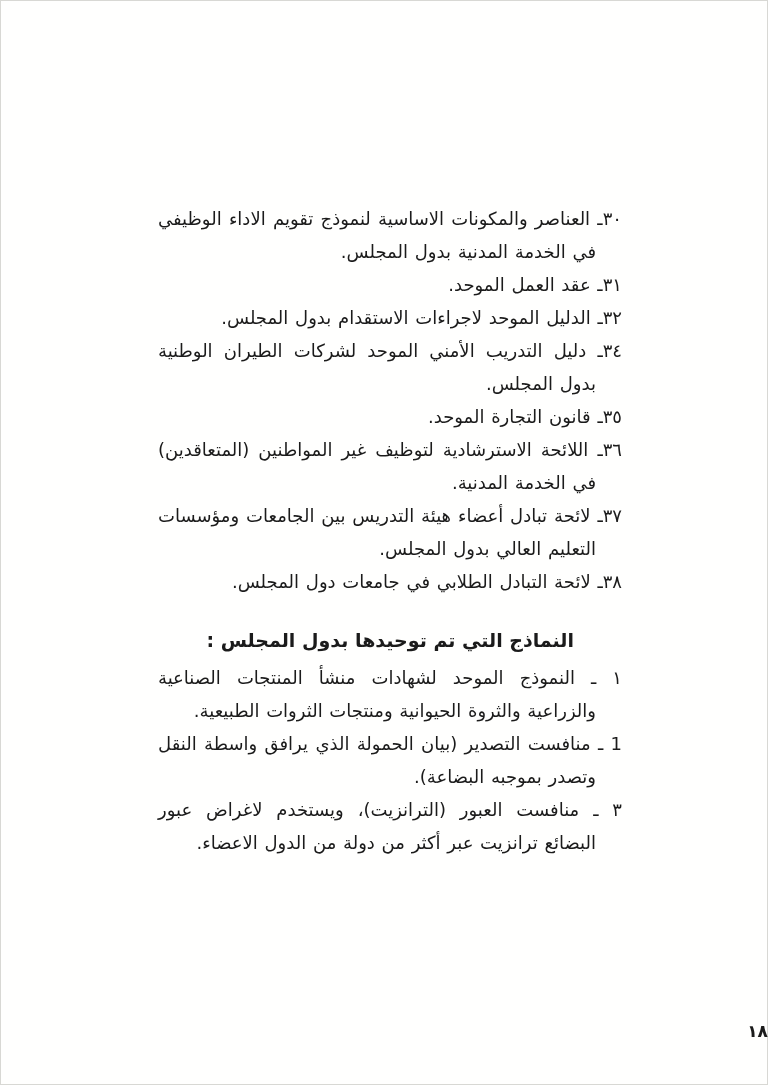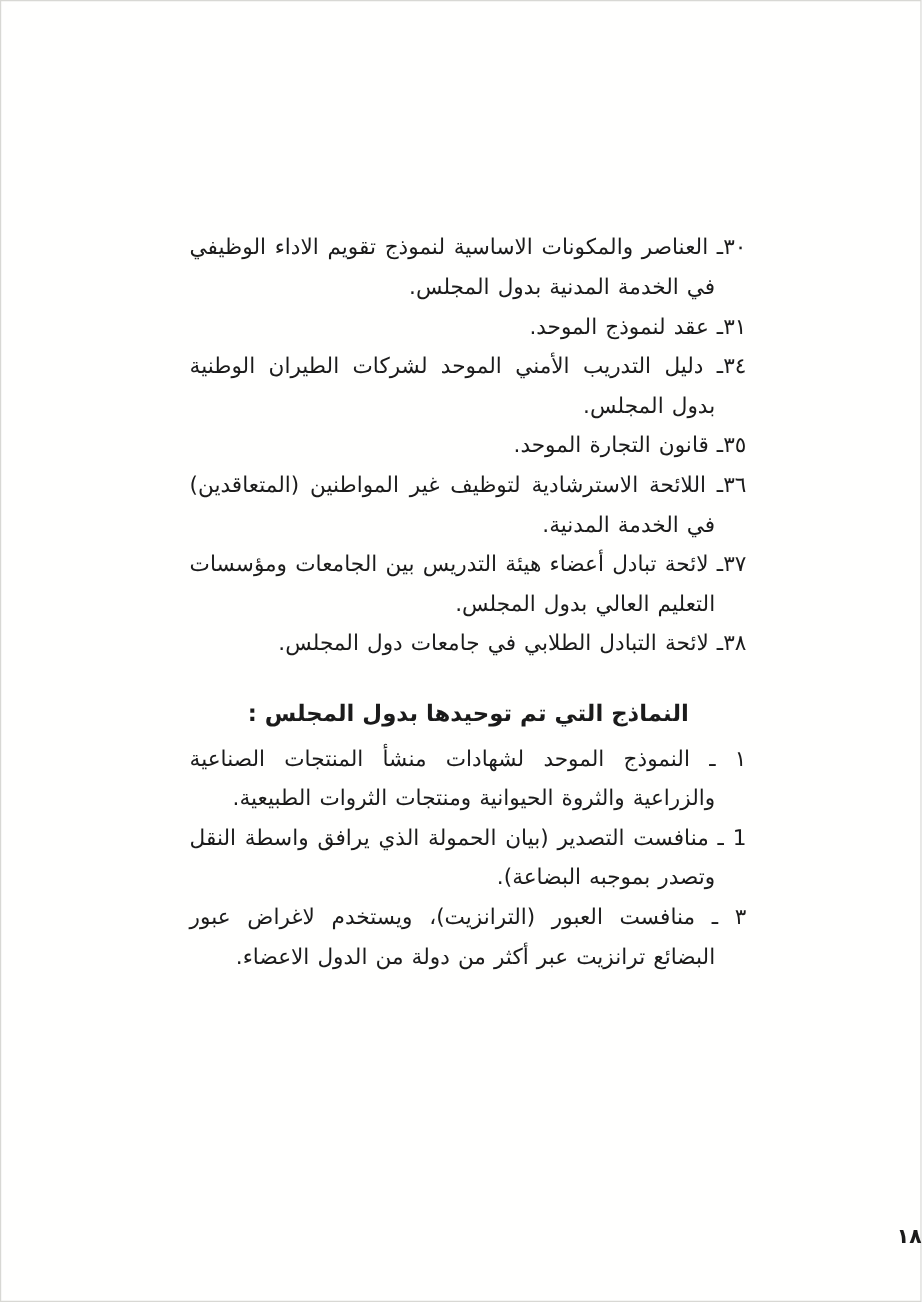--- a/index.html
+++ b/index.html
@@ -13,21 +13,21 @@
     height: 1085px;
     margin: 0 auto;
     background: #fffffe;
     box-shadow: 0 0 0 1px #d8d8d4 inset;
     font-family: "DejaVu Sans", sans-serif;
     color: #1b1b1b;
     overflow: hidden;
   }
   .content {
     position: absolute;
-    top: 190px;
+    top: 202px;
     right: 146px;
     width: 464px;
     direction: rtl;
     text-align: justify;
     text-align-last: right;
     font-size: 18px;
     line-height: 33px;
   }
   .item {
     margin: 0;
@@ -56,21 +56,22 @@
     direction: rtl;
   }
 </style>
 </head>
 <body>
 
 <div class="page">
   <div class="content">
 
     <p class="item">٣٠ـ العناصر والمكونات الاساسية لنموذج تقويم الاداء الوظيفي في الخدمة المدنية بدول المجلس.</p>
-    <p class="item">٣١ـ عقد لنموذج الموحد.</p>
+    <p class="item">٣١ـ عقد العمل الموحد.</p>
+    <p class="item">٣٢ـ الدليل الموحد لاجراءات الاستقدام بدول المجلس.</p>
     <p class="item">٣٤ـ دليل التدريب الأمني الموحد لشركات الطيران الوطنية بدول المجلس.</p>
     <p class="item">٣٥ـ قانون التجارة الموحد.</p>
     <p class="item">٣٦ـ اللائحة الاسترشادية لتوظيف غير المواطنين (المتعاقدين) في الخدمة المدنية.</p>
     <p class="item">٣٧ـ لائحة تبادل أعضاء هيئة التدريس بين الجامعات ومؤسسات التعليم العالي بدول المجلس.</p>
     <p class="item">٣٨ـ لائحة التبادل الطلابي في جامعات دول المجلس.</p>
 
     <h2 class="models-heading">النماذج التي تم توحيدها بدول المجلس :</h2>
 
     <p class="item">١ ـ النموذج الموحد لشهادات منشأ المنتجات الصناعية والزراعية والثروة الحيوانية ومنتجات الثروات الطبيعية.</p>
     <p class="item">1 ـ منافست التصدير (بيان الحمولة الذي يرافق واسطة النقل وتصدر بموجبه البضاعة).</p>

